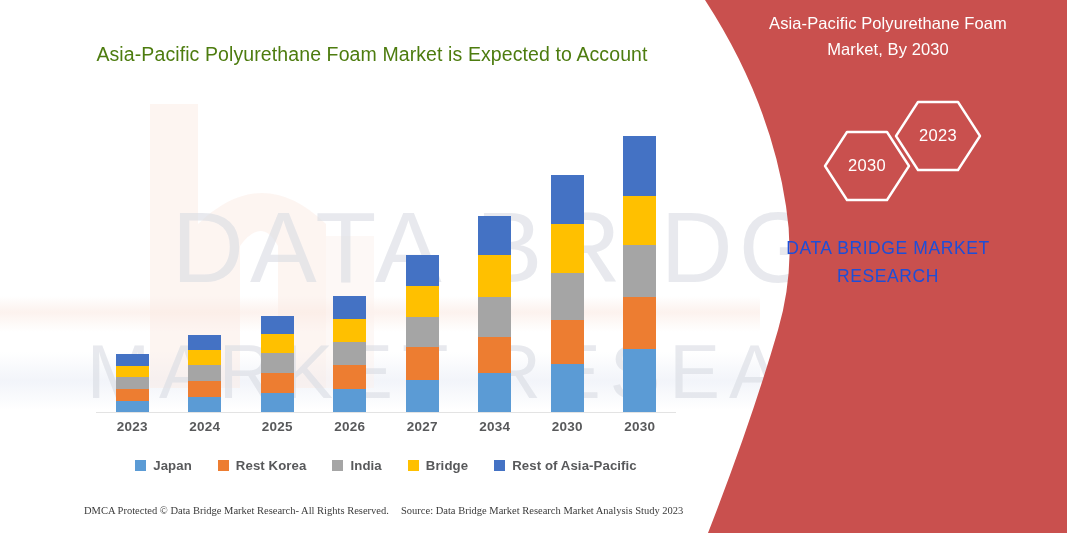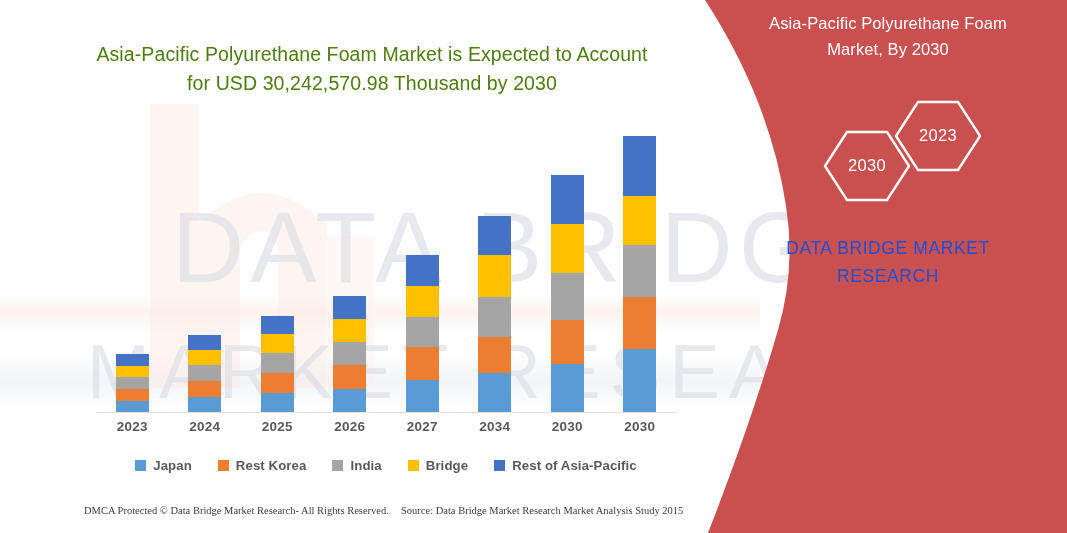--- a/index.html
+++ b/index.html
@@ -94,21 +94,20 @@
     <svg class="wm-arch" viewBox="0 0 300 300">
       <path d="M38 292 L38 8 L86 8 L86 128 Q150 66 214 128 L214 292 L166 292 L166 150 Q150 120 128 150 L128 292 Z" fill="#fbeae3" opacity="0.95"></path>
       <path d="M214 140 L262 140 L262 292 L214 292 Z" fill="#fcf1ec" opacity="0.9"></path>
     </svg>
     <div class="wm-text l1">DATA BRIDGE</div>
     <div class="wm-text l2">MARKET RESEARCH</div>
   </div>
 
   <div class="title">
     <span>Asia-Pacific Polyurethane Foam Market is Expected to Account</span><br>
-    <span>for USD 30,242,570.98 Thousand by 2030</span>
   </div>
 
   <div class="plot" id="plot">
       <div class="bar" style="left: 19.75px;">
         <div class="seg" style="height: 12px; background: rgb(68, 114, 196);"></div>
         <div class="seg" style="height: 11px; background: rgb(255, 192, 0);"></div>
         <div class="seg" style="height: 12px; background: rgb(165, 165, 165);"></div>
         <div class="seg" style="height: 12px; background: rgb(237, 125, 49);"></div>
         <div class="seg" style="height: 12px; background: rgb(91, 155, 213);"></div>
       </div>
@@ -192,21 +191,21 @@
         <span class="lg-label">Bridge</span>
       </div>
       <div class="lg-item">
         <span class="lg-swatch" style="background: rgb(68, 114, 196);"></span>
         <span class="lg-label">Rest of Asia-Pacific</span>
       </div>
     </div>
 
   <div class="footer">
     <div class="foot-txt foot-left">DMCA Protected © Data Bridge Market Research-  All Rights Reserved.</div>
-    <div class="foot-txt foot-right">Source: Data Bridge Market Research  Market Analysis Study 2015</div>
+    <div class="foot-txt foot-right">Source: Data Bridge Market Research  Market Analysis Study 2023</div>
   </div>
 
   <div class="panel">
     <svg width="367" height="533" viewBox="0 0 367 533">
       <path d="M5 0 L367 0 L367 533 L8 533 Q52 420 78 330 Q96 268 86 206 Q70 100 5 0 Z" fill="#c9504e"></path>
     </svg>
 
     <div class="panel-title">
       <span>Asia-Pacific Polyurethane Foam</span><br>
       <span>Market, By 2030</span>

